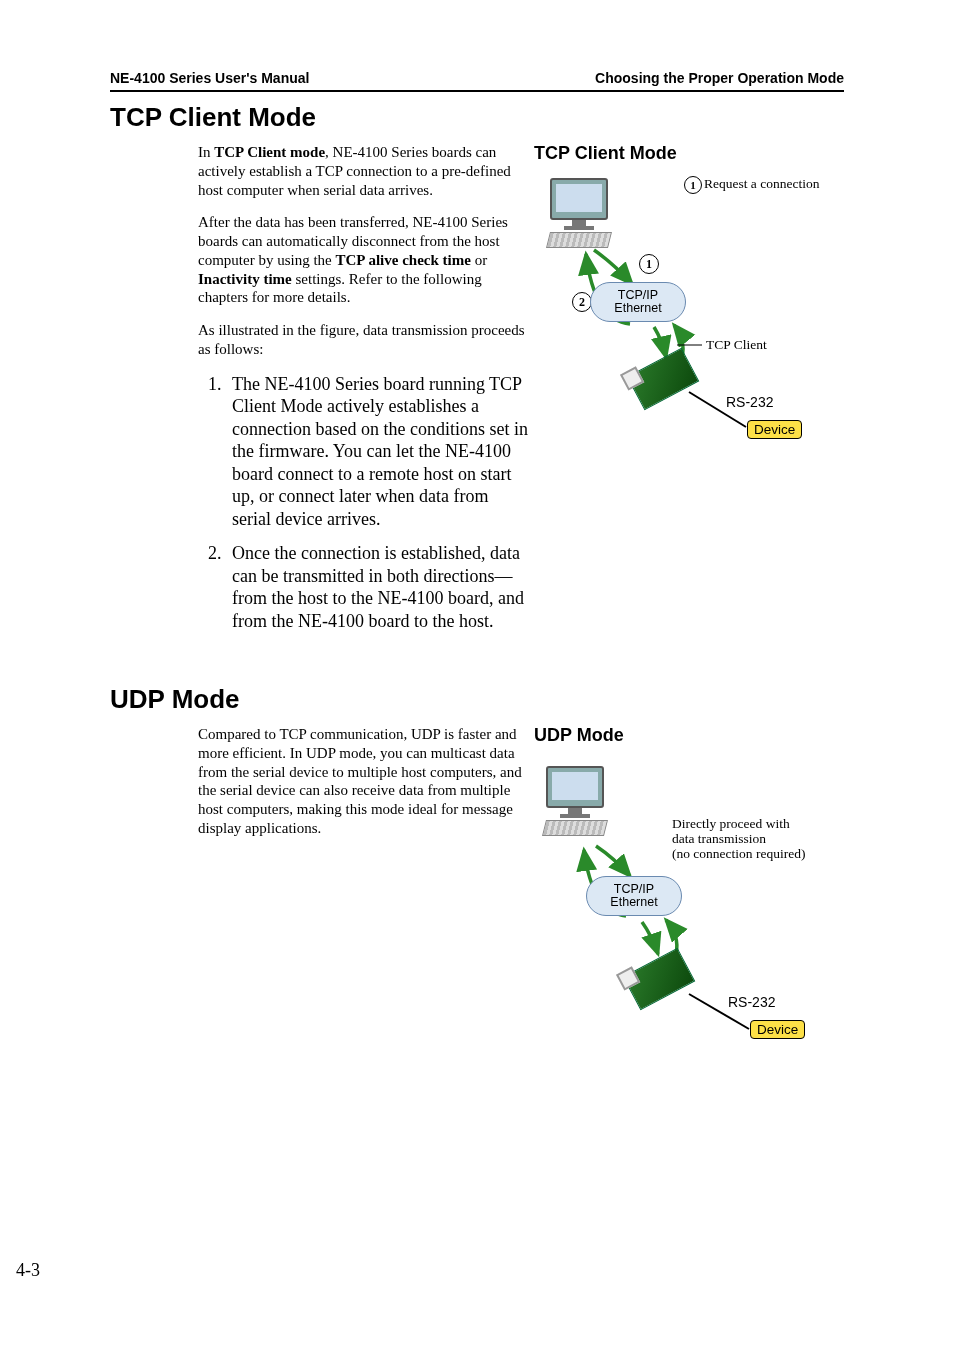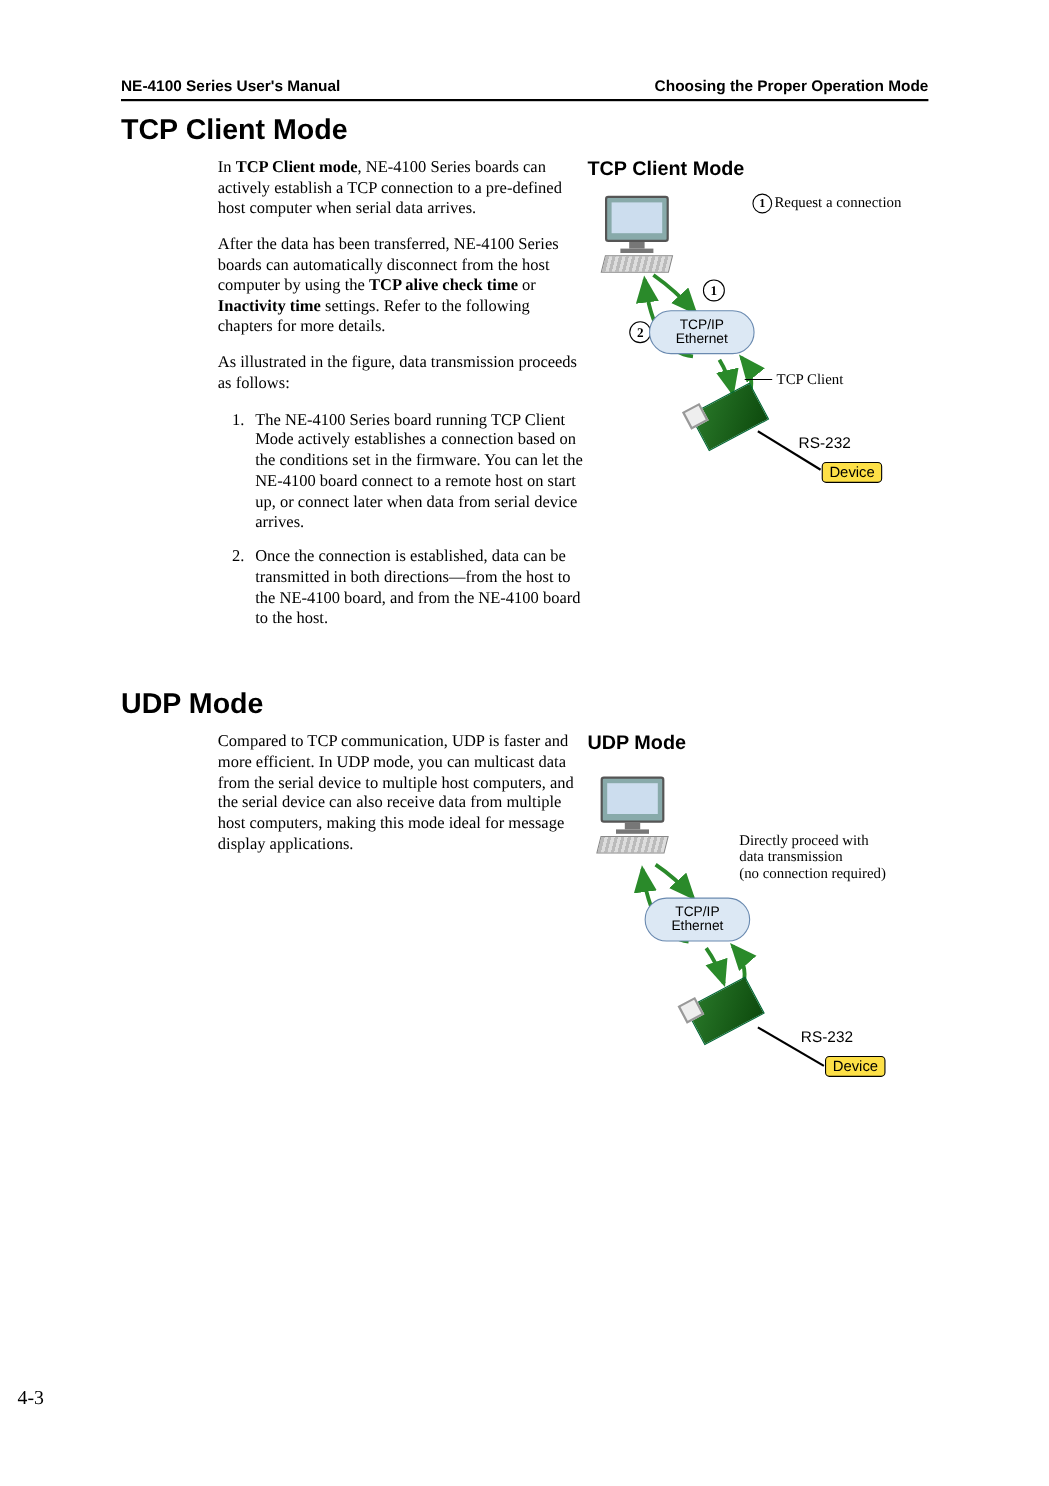--- a/index.html
+++ b/index.html
@@ -48,21 +48,21 @@
     flex: 0 0 310px;
   }
   p {
     margin: 0 0 14px 0;
     font-size: 15px;
     line-height: 1.25;
   }
   ol {
     margin: 0;
     padding-left: 28px;
-    font-size: 15px;
+    font-size: 18px;
     line-height: 1.25;
   }
   ol li {
     padding-left: 6px;
     margin-bottom: 12px;
   }
   .fig-title {
     font-family: Arial, Helvetica, sans-serif;
     font-weight: bold;
     font-size: 18px;

